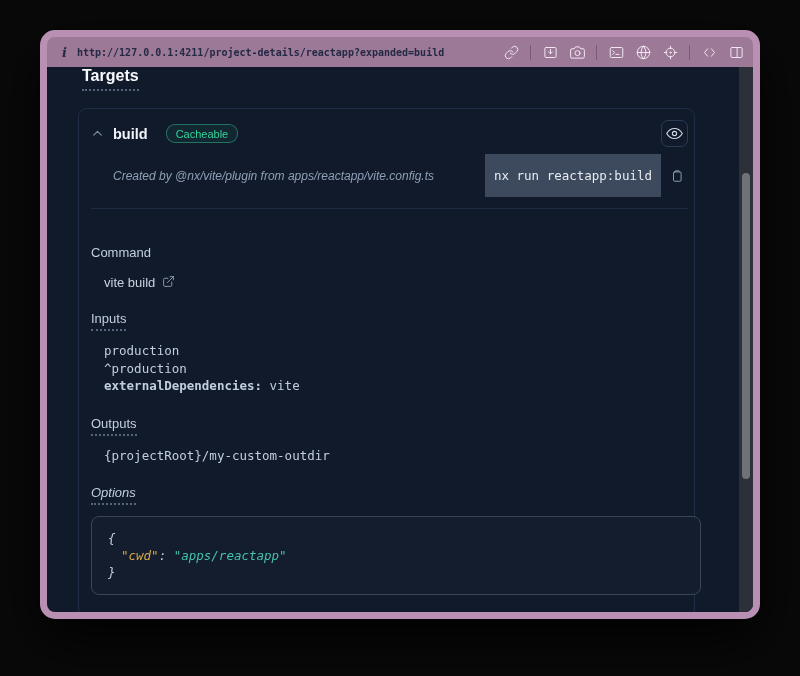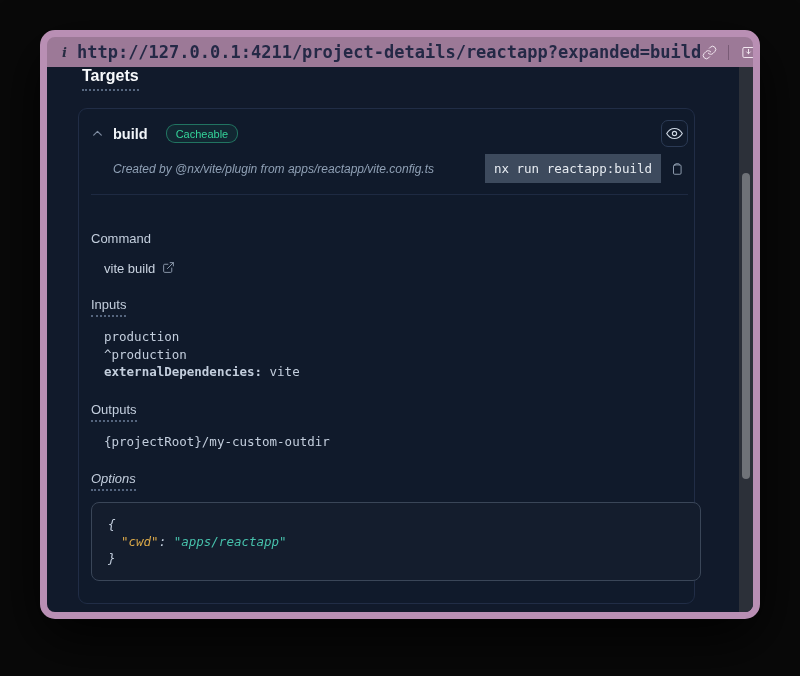--- a/index.html
+++ b/index.html
@@ -9,21 +9,21 @@
   .window {
     position:absolute; left:40px; top:30px; width:720px; height:589px;
     background:#9c7997; border:7px solid #b98fb4; border-radius:15px;
     overflow:hidden; box-shadow:0 20px 55px rgba(0,0,0,0.85);
   }
 
   
   .toolbar { height:30px; display:flex; align-items:center; padding:0 9px 0 15px; }
   .info-glyph { font-family:"DejaVu Serif", serif; font-style:italic; font-weight:bold;
     font-size:13px; color:#272c42; margin-right:10px; }
-  .url { font-family:"DejaVu Sans Mono", monospace; font-size:17px; font-weight:bold;
+  .url { font-family:"DejaVu Sans Mono", monospace; font-size:10px; font-weight:bold;
     color:#242946; letter-spacing:0; white-space:nowrap;text-align:right; }
   .tb-right { margin-left:auto; display:flex; align-items:center; gap:11px; }
   .tb-icon { width:16px; height:16px; display:flex; align-items:center; justify-content:center; cursor:pointer; }
   .tb-icon svg { width:15px; height:15px; stroke:#f2e7f0; stroke-width:1.6; fill:none;
     stroke-linecap:round; stroke-linejoin:round; }
   .tb-sep { width:1px; height:15px; background:rgba(58,38,56,0.35); }
 
   
   .content { position:relative; height:545px; background:#111a2b; overflow:hidden; }
   .inner { padding:0 0 0 31px; }
@@ -40,21 +40,21 @@
   .target-name { font-size:14.5px; font-weight:bold; color:#f1f5f9; }
   .badge { margin-left:18px; font-size:11px; color:#34d399; border:1px solid rgba(52,211,153,0.45);
     background:rgba(52,211,153,0.07); padding:2.5px 9px; border-radius:9px; }
   .eye-btn { margin-left:auto; width:27px; height:27px; border:1px solid #2b3a55; border-radius:7px;
     background:transparent; display:flex; align-items:center; justify-content:center; cursor:pointer; }
   .eye-btn svg { width:17px; height:17px; stroke:#cbd5e1; stroke-width:1.6; fill:none; stroke-linecap:round; stroke-linejoin:round; }
 
   .hrow2 { display:flex; align-items:center; margin:7px 0 0 22px; padding-right:2px; }
   .created-by { font-style:italic; font-size:12px; color:#8fa0b5; }
   .run-chip { margin-left:auto; font-family:"DejaVu Sans Mono", monospace; font-size:12.5px;
-    color:#e7ecf2; background:#3d4a5d; padding:7px 9px; border-radius:0; white-space:nowrap; }
+    color:#e7ecf2; background:#3d4a5d; padding:14px 9px; border-radius:0; white-space:nowrap; }
   .copy-btn { margin-left:7px; width:18px; height:18px; display:flex; align-items:center; justify-content:center; cursor:pointer; }
   .copy-btn svg { width:14px; height:14px; stroke:#93a1b4; stroke-width:1.6; fill:none; stroke-linecap:round; stroke-linejoin:round; }
 
   .divider { border-top:1px solid #1e2a42; margin-top:11px; }
 
   .card-body { padding:15px 12px 22px 12px; }
   .section { margin-bottom:17px;margin-top:19px; }
   .section:last-child { margin-bottom:0;font-style:italic; }
   .sec-label { display:inline-block; font-size:13px; color:#c3cedd; }
   .dotted { border-bottom:2px dotted #55657e; padding-bottom:3px; }

